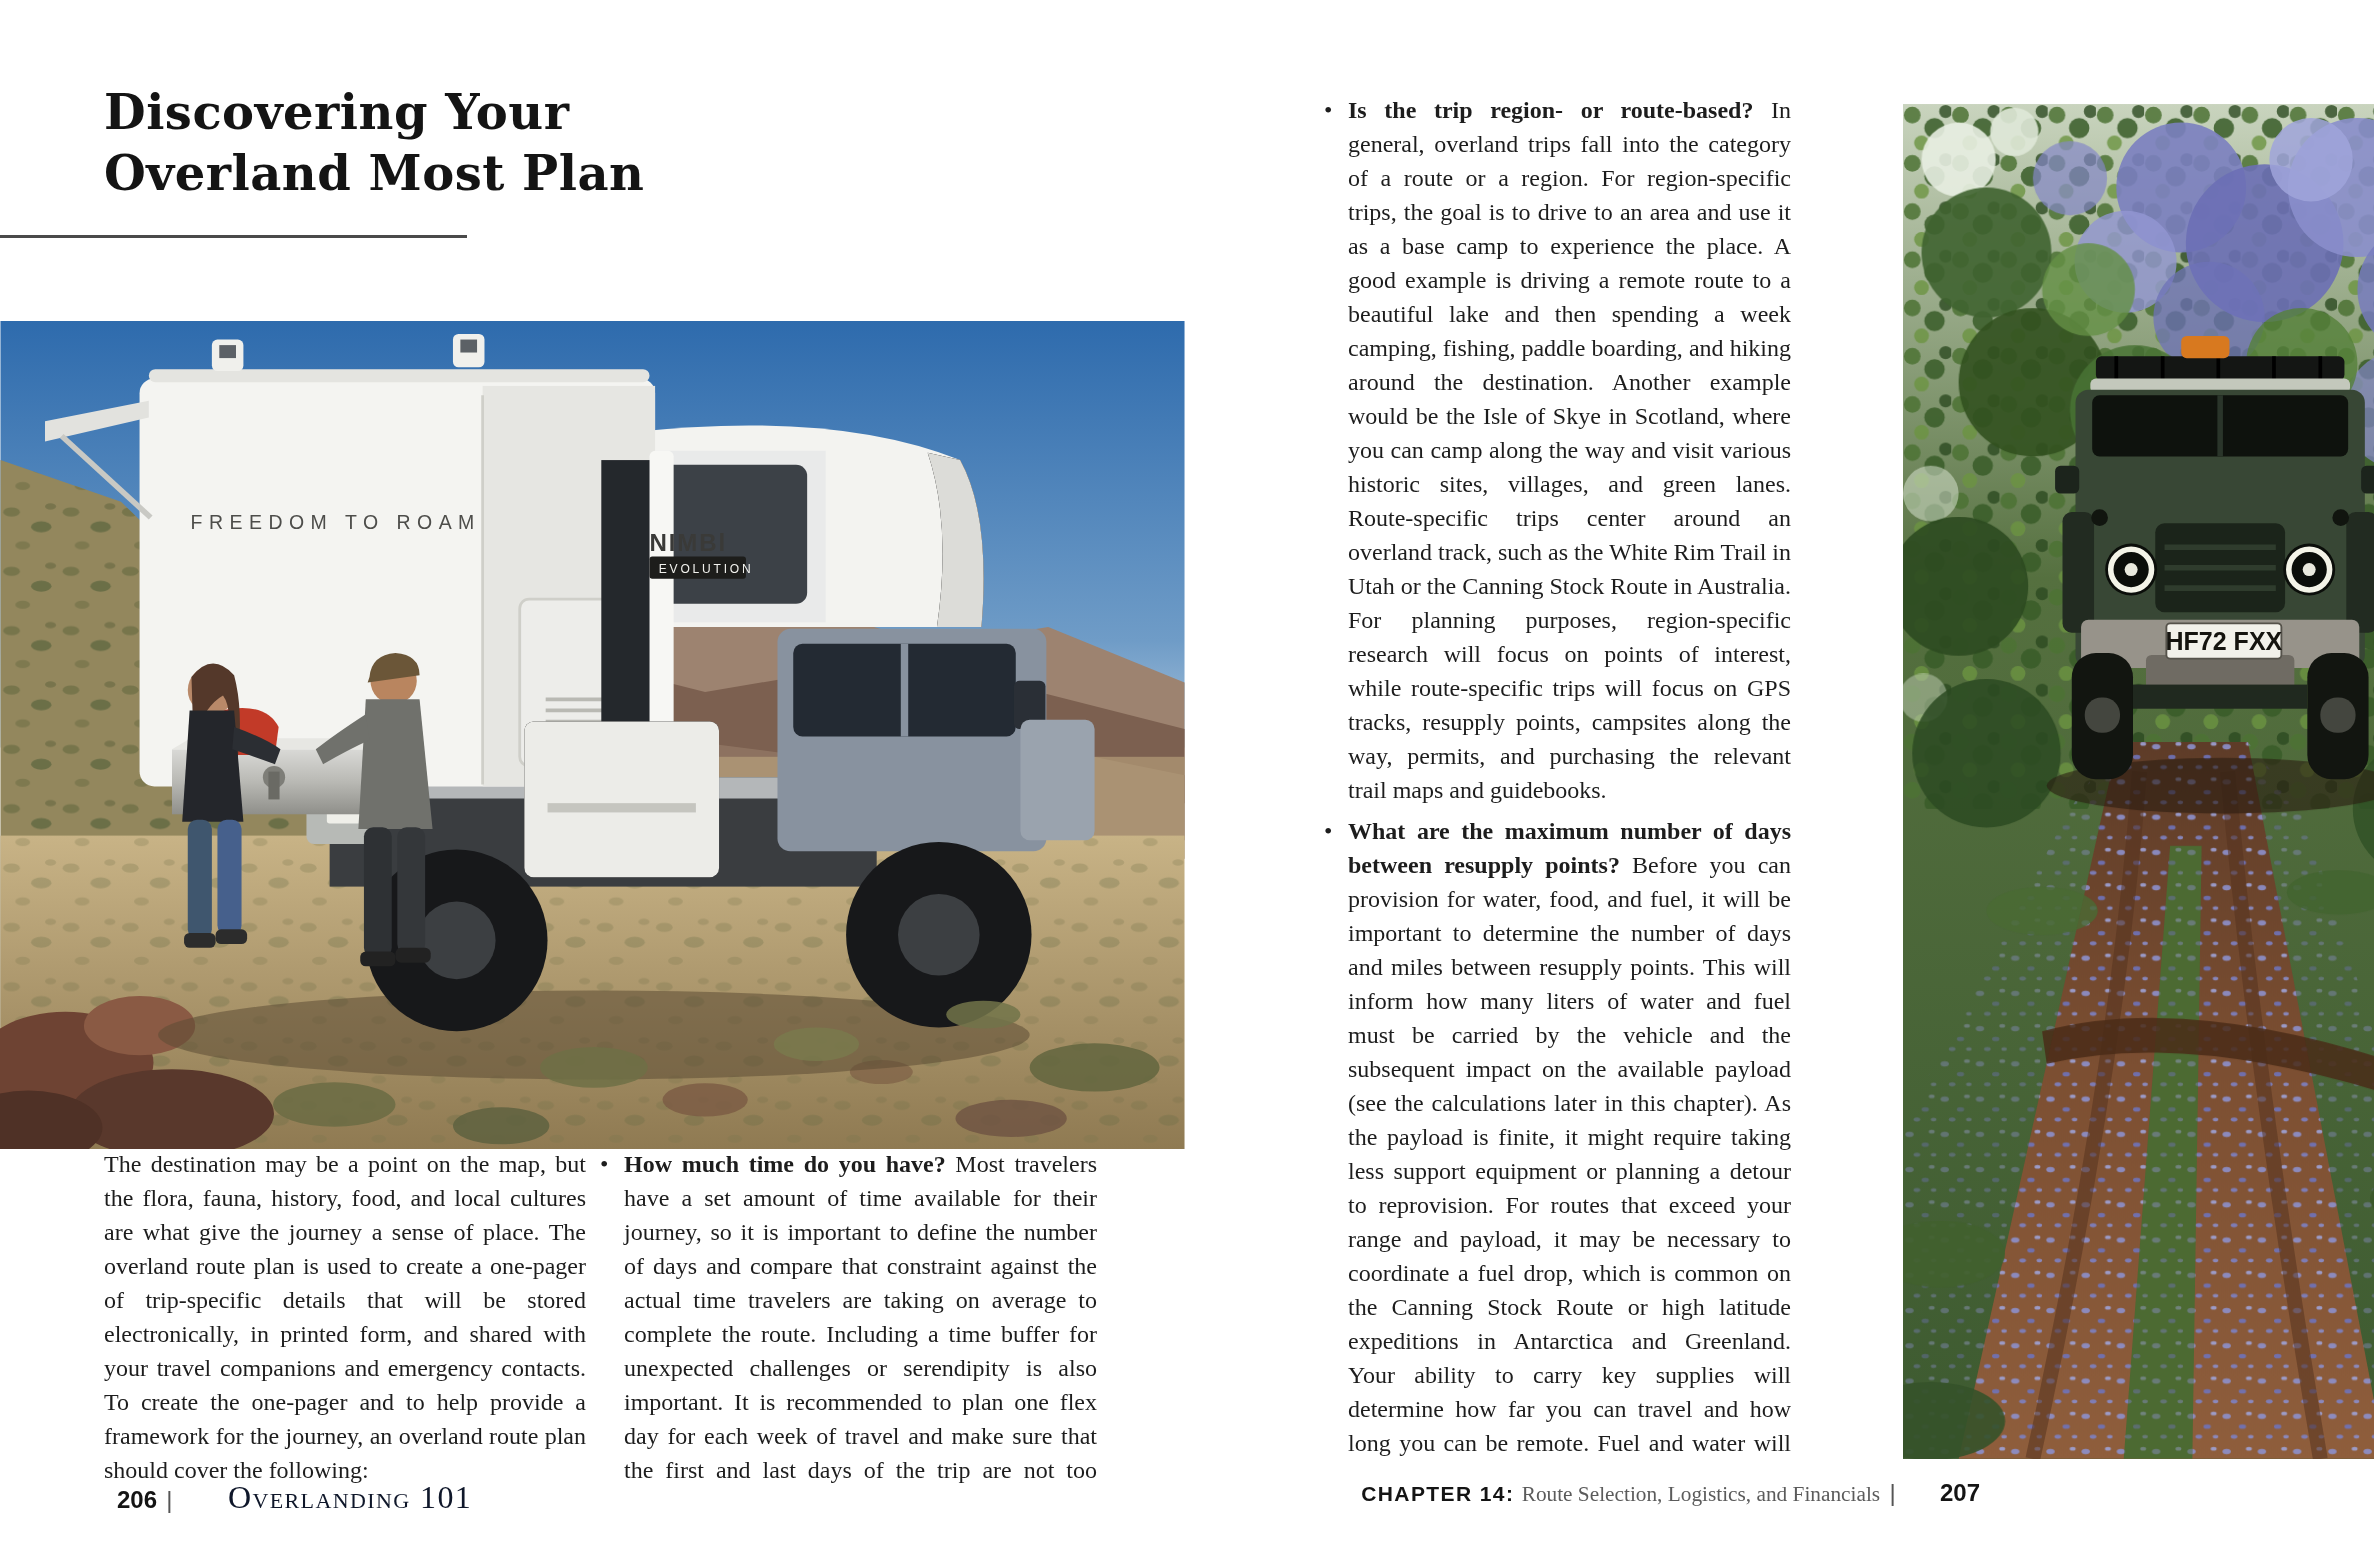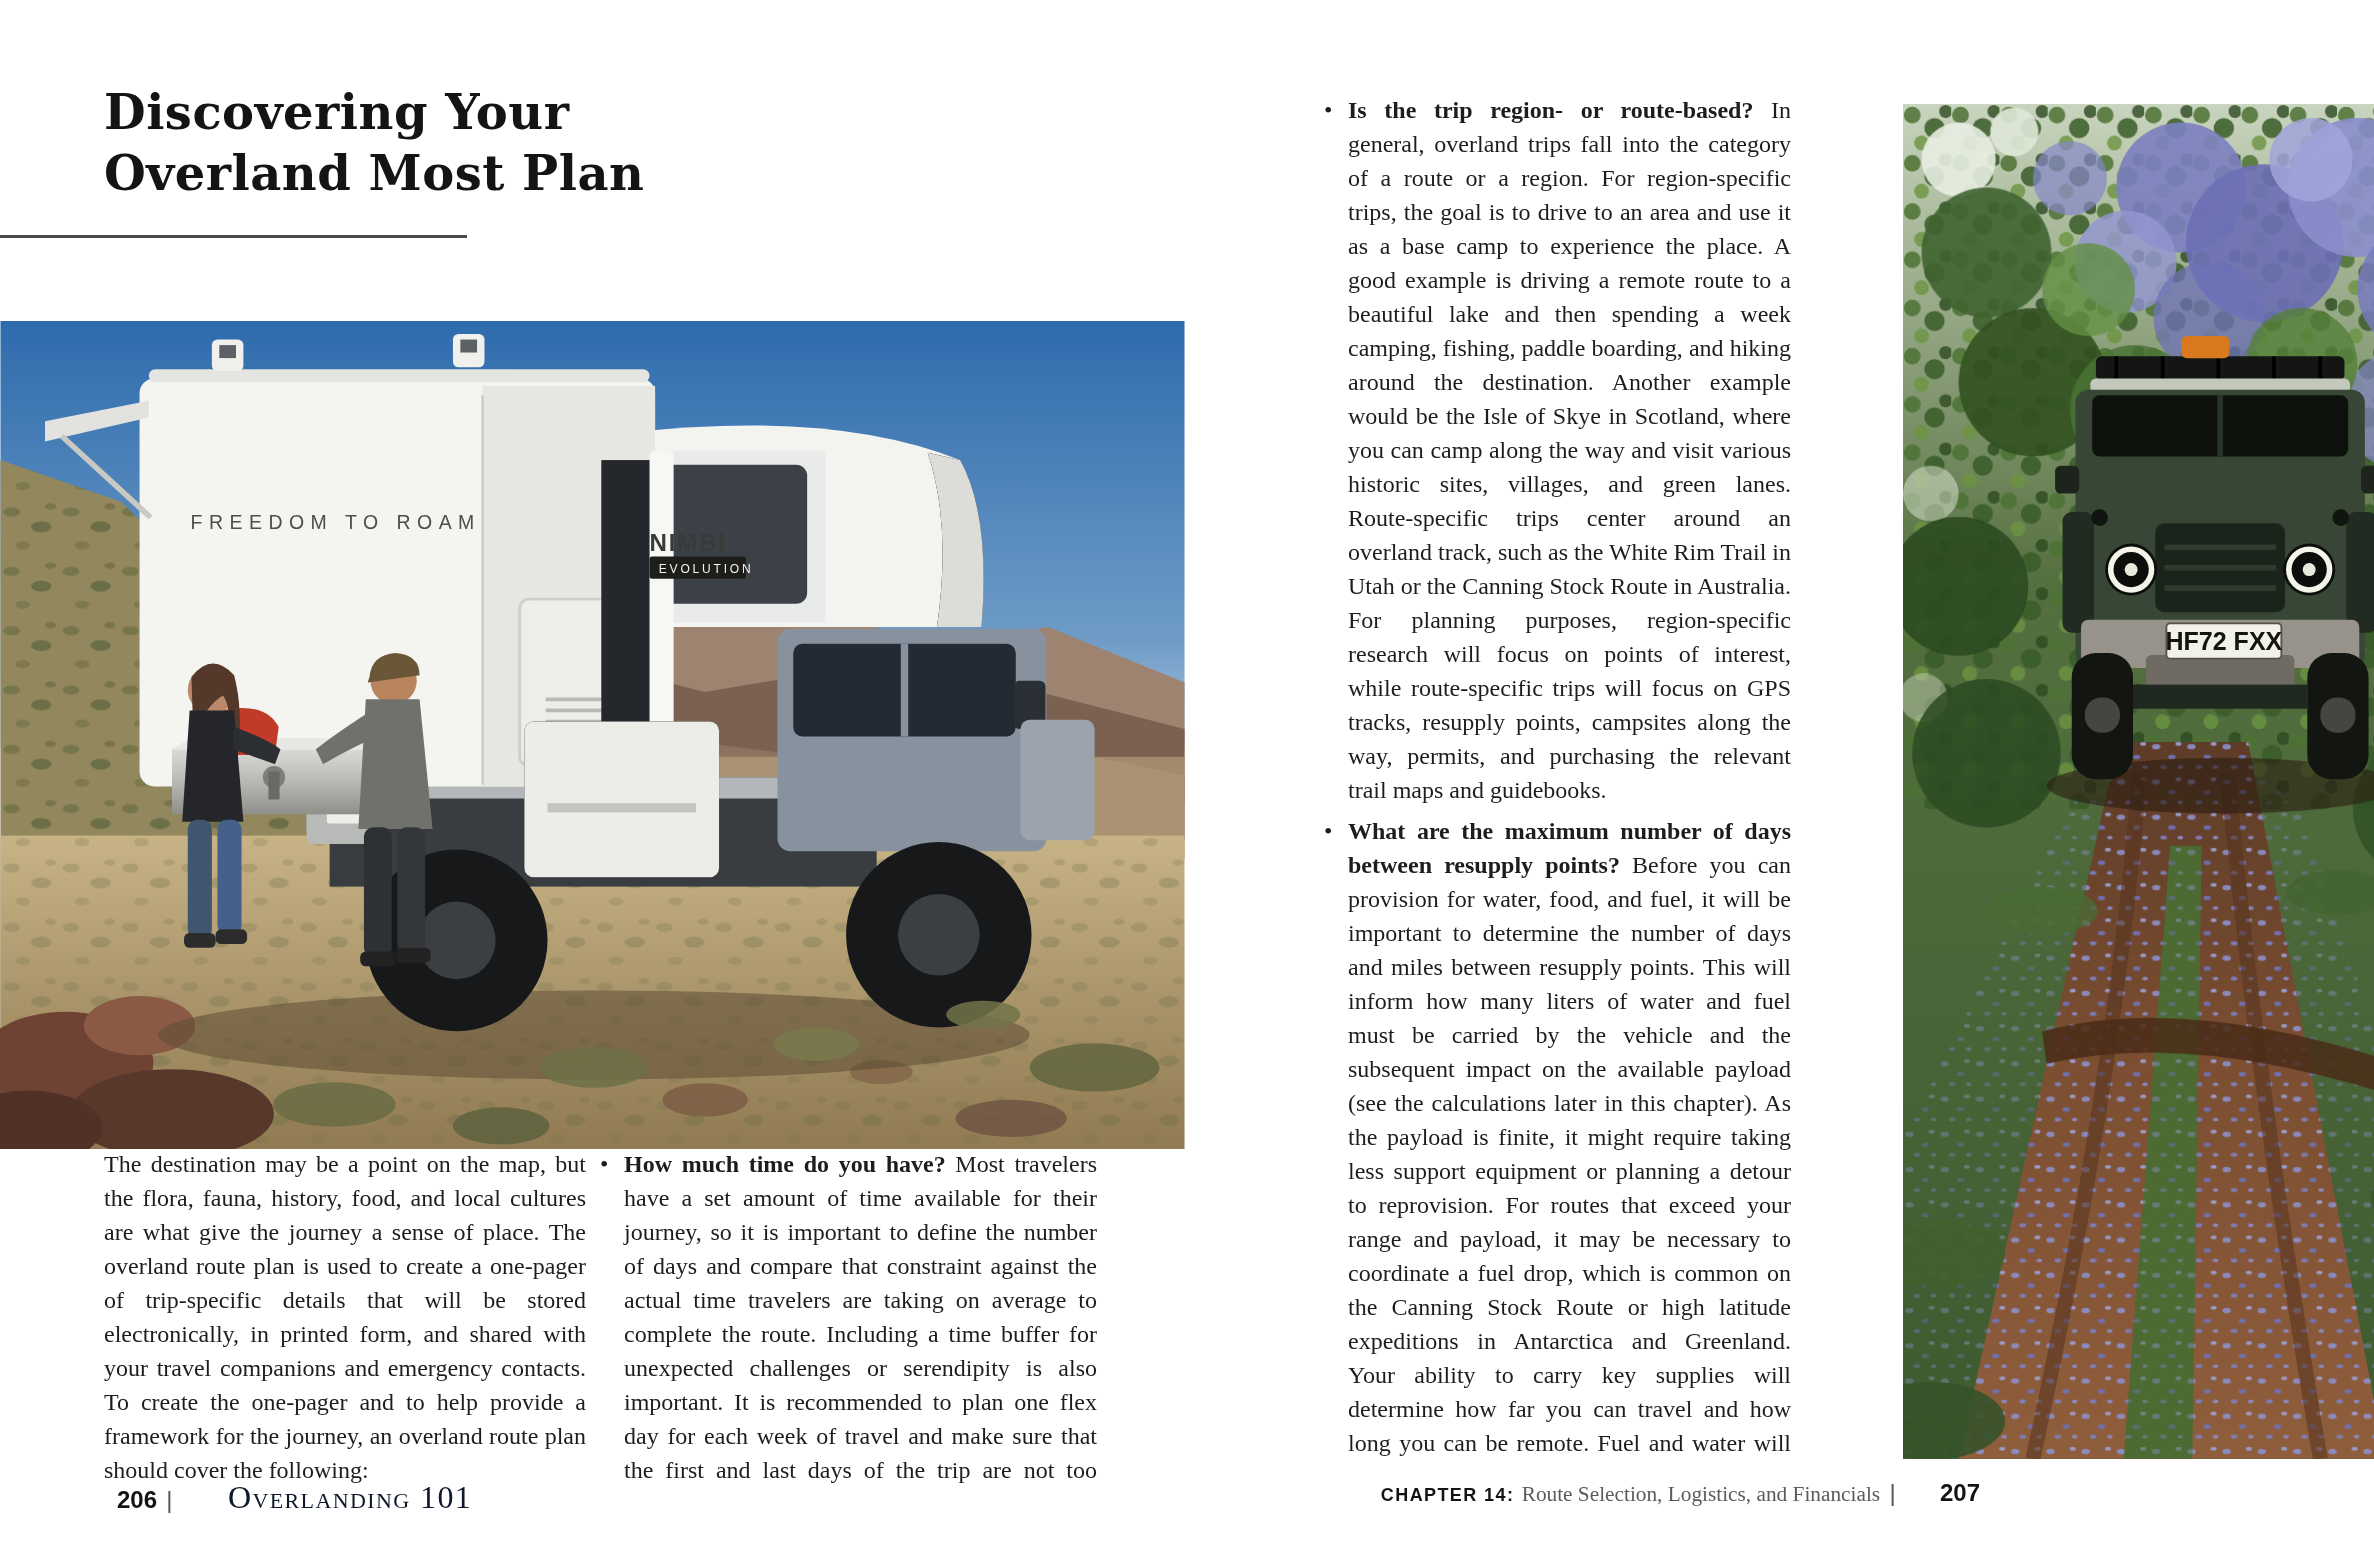--- a/index.html
+++ b/index.html
@@ -20,21 +20,21 @@
   .lead{font-weight:700;margin-top:17px;}
   
   .rcol{position:absolute;left:1322px;top:93px;width:469px;height:1364px;overflow:hidden;}
   
   .footer{position:absolute;top:1479px;display:flex;align-items:baseline;white-space:nowrap;}
   .footer-left{left:82px;}
   .footer-right{right:82px;}
   .pagenum{font-family:"Liberation Sans",sans-serif;font-weight:700;font-size:24px;color:#141414;margin-left:35px;}
   .foot-bar{font-family:"Liberation Sans",sans-serif;font-weight:300;font-size:24px;color:#555;margin:0 9.3px;}
   .book-title{font-variant:small-caps;font-size:32px;letter-spacing:1.4px;color:#0f172a;margin-left:46px;}
-  .chap-label{font-family:"Liberation Sans",sans-serif;font-weight:700;font-size:18px;letter-spacing:1.4px;color:#141414;margin-right:7.4px;}
+  .chap-label{font-family:"Liberation Sans",sans-serif;font-weight:700;font-size:21px;letter-spacing:1.4px;color:#141414;margin-right:7.4px;}
   .chap-title{font-family:Liberation Serif, serif;font-size:21.3px;color:#5b5b5b;}
 </style>
 </head>
 <body>
 
 <div class="spread">
 
   <div class="title">
     <div>Discovering Your</div>
     <div>Overland Most Plan</div>

